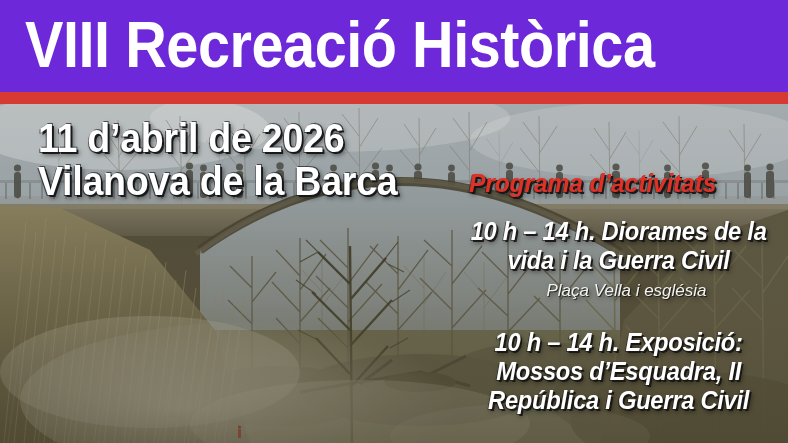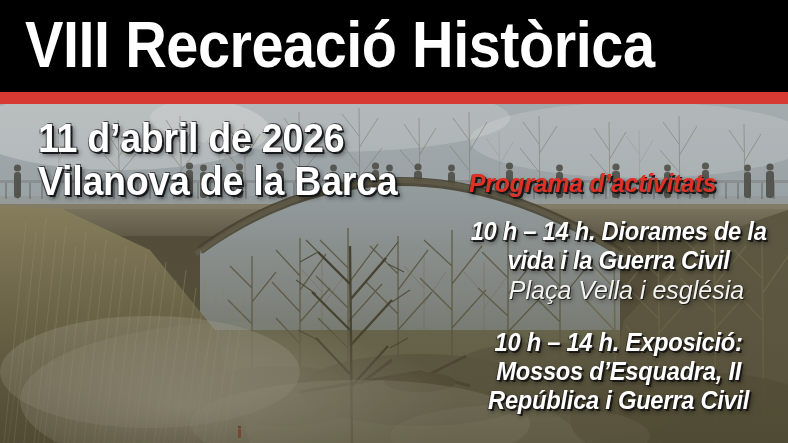--- a/index.html
+++ b/index.html
@@ -24,21 +24,21 @@
     z-index: 0;
   }
   #photo-layer svg { display: block; width: 788px; height: 443px; }
 
   
   #title-band {
     position: absolute;
     left: 0; top: 0;
     width: 788px;
     height: 92px;
-    background: #000000;
+    background: #6d28d9;
     z-index: 5;
     text-align: right;
   }
   #title-text {
     position: absolute;
     left: 25px;
     top: 12px;
     color: #ffffff;
     font-size: 64px;
     line-height: 66px;
@@ -114,21 +114,21 @@
     transform: scaleX(0.95);
     transform-origin: left top;
     text-shadow:
        2px 2px 0 rgba(22,20,18,.9),
       -1px  1px 0 rgba(22,20,18,.55),
        2px  3px 5px rgba(0,0,0,.55);
   }
   .prog-sub {
     color: #f2f2ef;
     font-weight: 400;
-    font-size: 25px;
+    font-size: 17px;
     line-height: 31px;
     letter-spacing: 0px;
     text-shadow:
        1px 1px 0 rgba(22,20,18,.8),
        2px 2px 5px rgba(0,0,0,.55);
   }
 </style>
 </head>
 <body>
 

